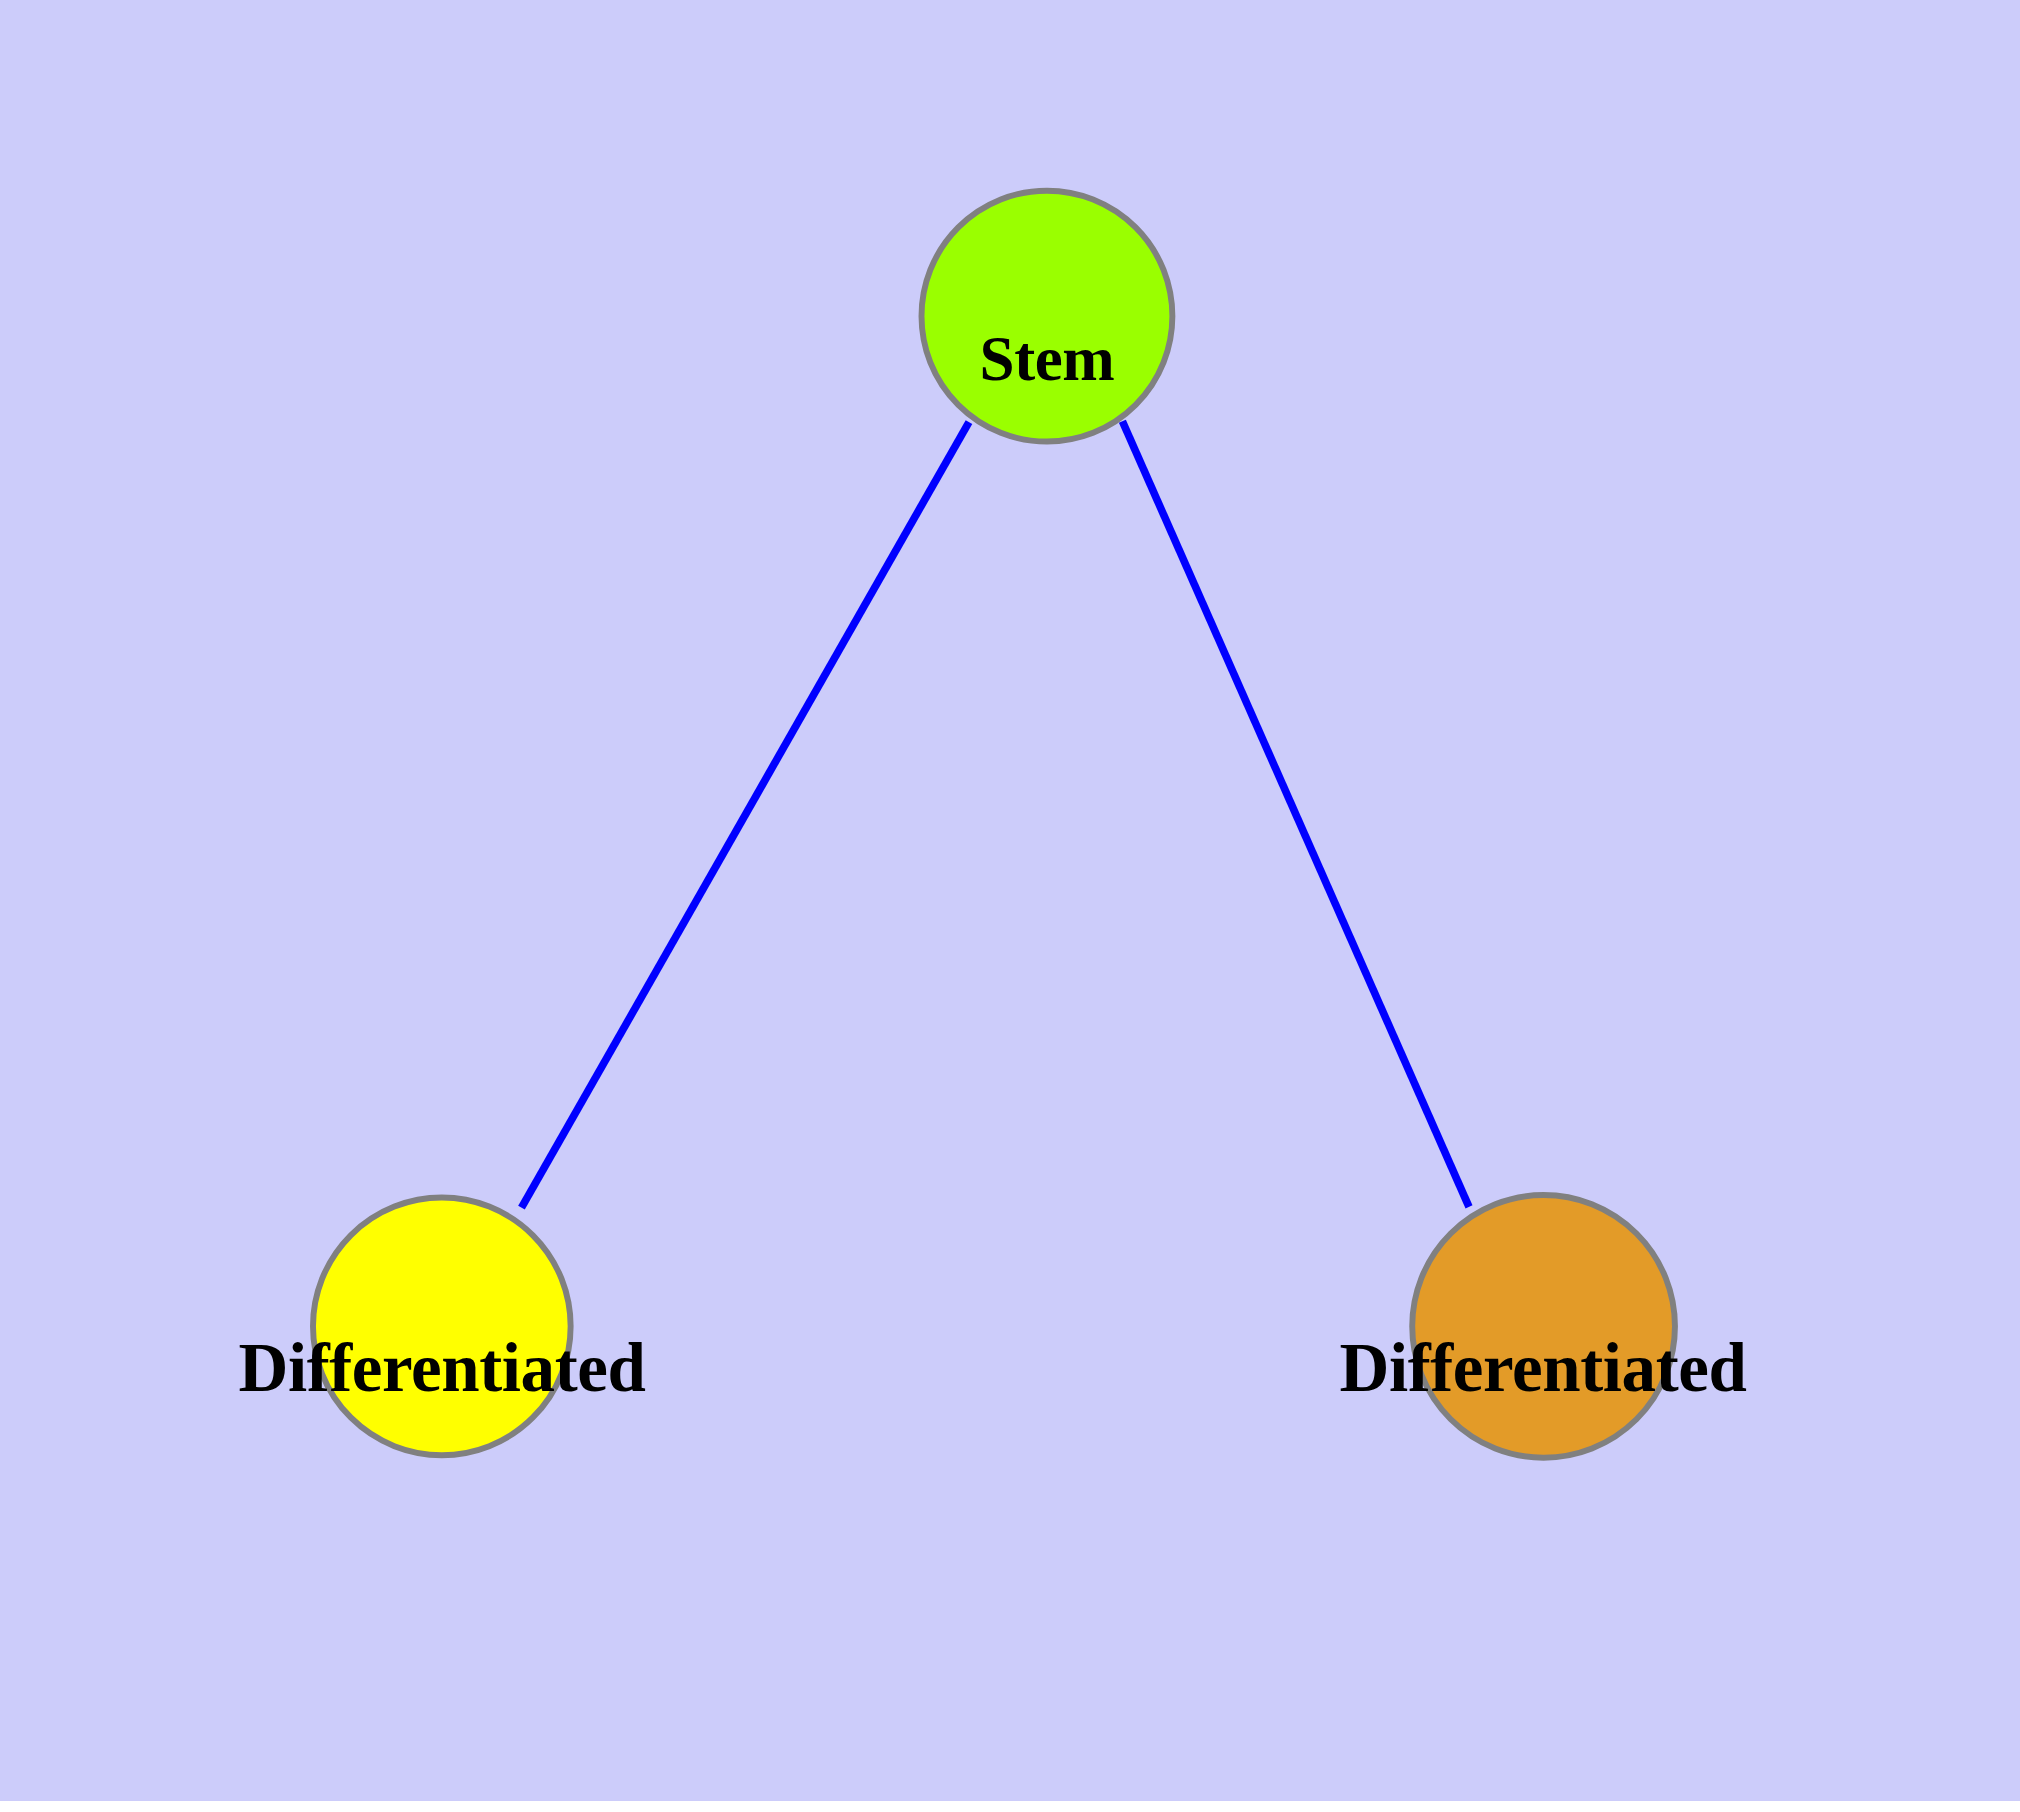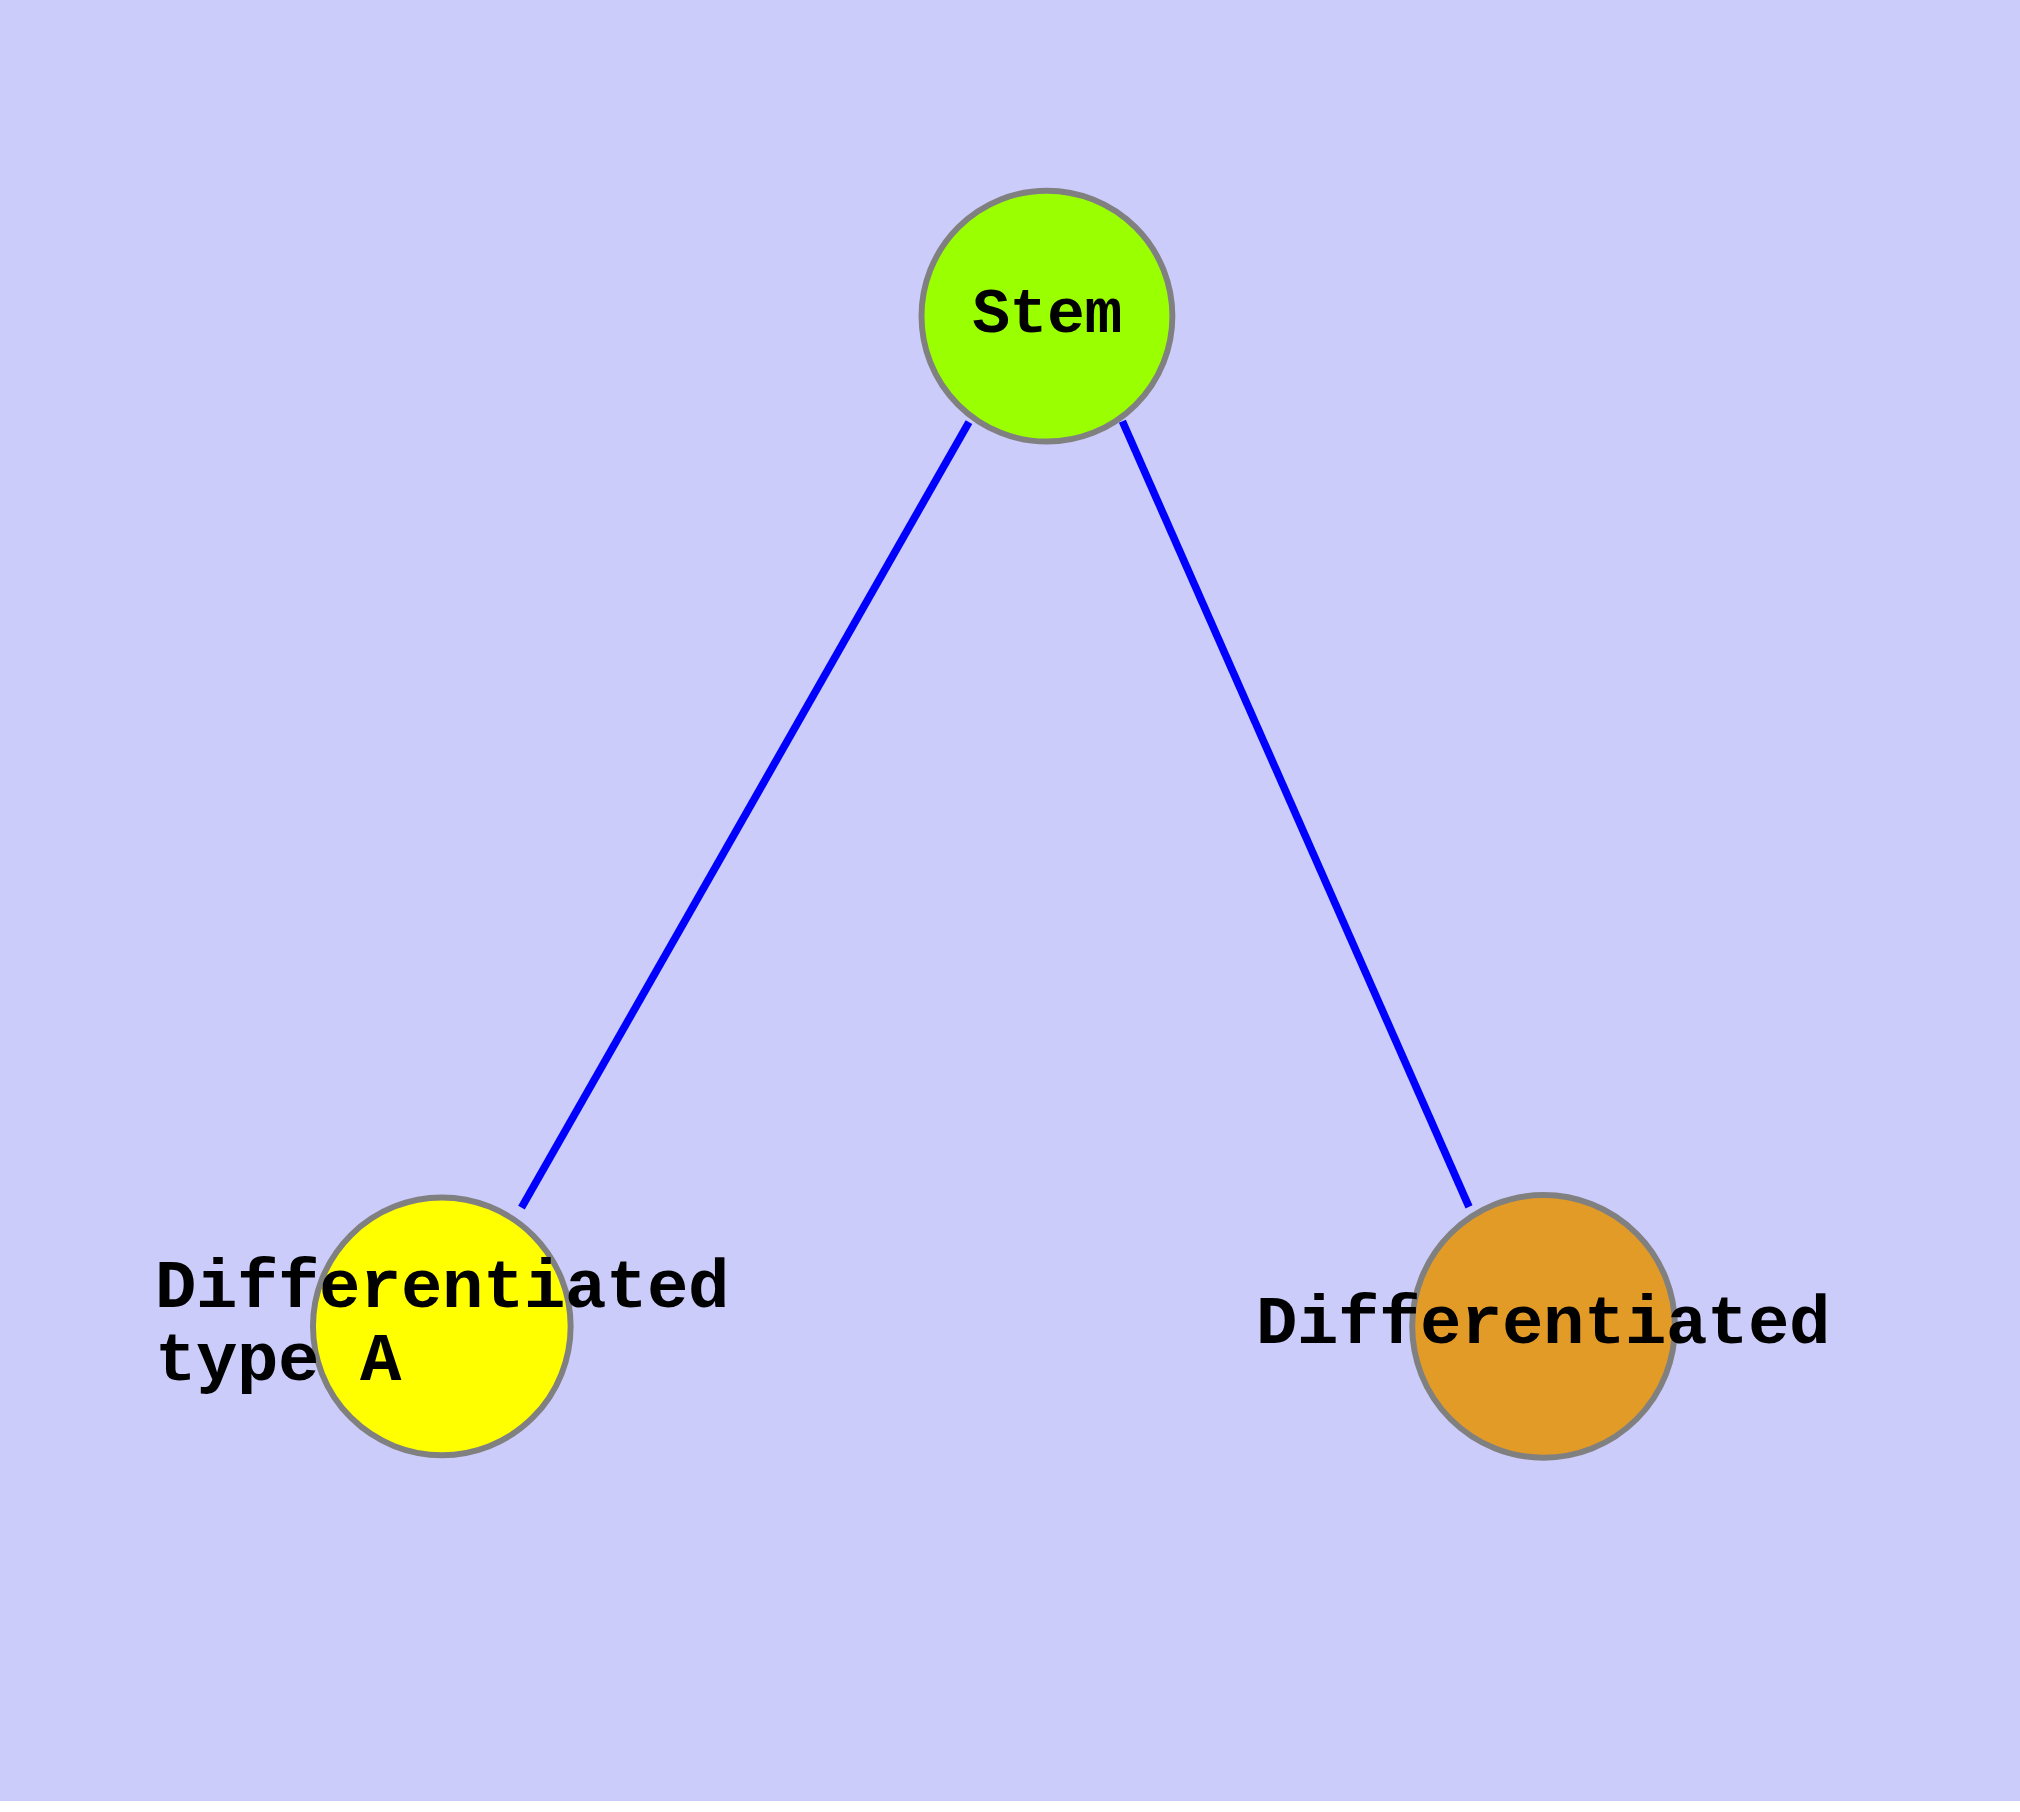--- a/index.html
+++ b/index.html
@@ -29,28 +29,29 @@
   }
   #graph-svg {
     position: absolute;
     left: 0;
     top: 0;
     width: 2021px;
     height: 1812px;
   }
   .node-label {
     position: absolute;
-    text-align: left;
+    text-align: center;
     color: #000000;
-    font-family: Liberation Mono, monospace;
+    font-family: Liberation Serif, serif;
     font-weight: bold;
     line-height: 1.06;
     white-space: pre;
     letter-spacing: -0.4px;
     pointer-events: none;
+    margin-top: 43px;
   }
   #label-stem {
     font-size: 63px;
     left: 1047px;
     top: 316px;
     transform: translate(-50%, -50%);
   }
   #label-diff-a {
     font-size: 69px;
     left: 442px;
@@ -80,18 +81,18 @@
 
     <g>
       <circle cx="1235" cy="373" r="148" fill="#9aff00" stroke="#808080" stroke-width="7"></circle>
       <circle cx="521" cy="1565" r="152" fill="#ffff00" stroke="#808080" stroke-width="7"></circle>
       <circle cx="1821" cy="1565" r="155" fill="#e39b28" stroke="#808080" stroke-width="7"></circle>
     </g>
   </svg>
 
   <div class="node-label" id="label-stem">Stem</div>
 
-  <div class="node-label" id="label-diff-a"><span>Differentiated</span><br><span>type A</span></div>
+  <div class="node-label" id="label-diff-a"><span>Differentiated</span><br></div>
 
   <div class="node-label" id="label-diff-b"><span>Differentiated</span><br></div>
 
 </div>
 
 
 </body></html>

